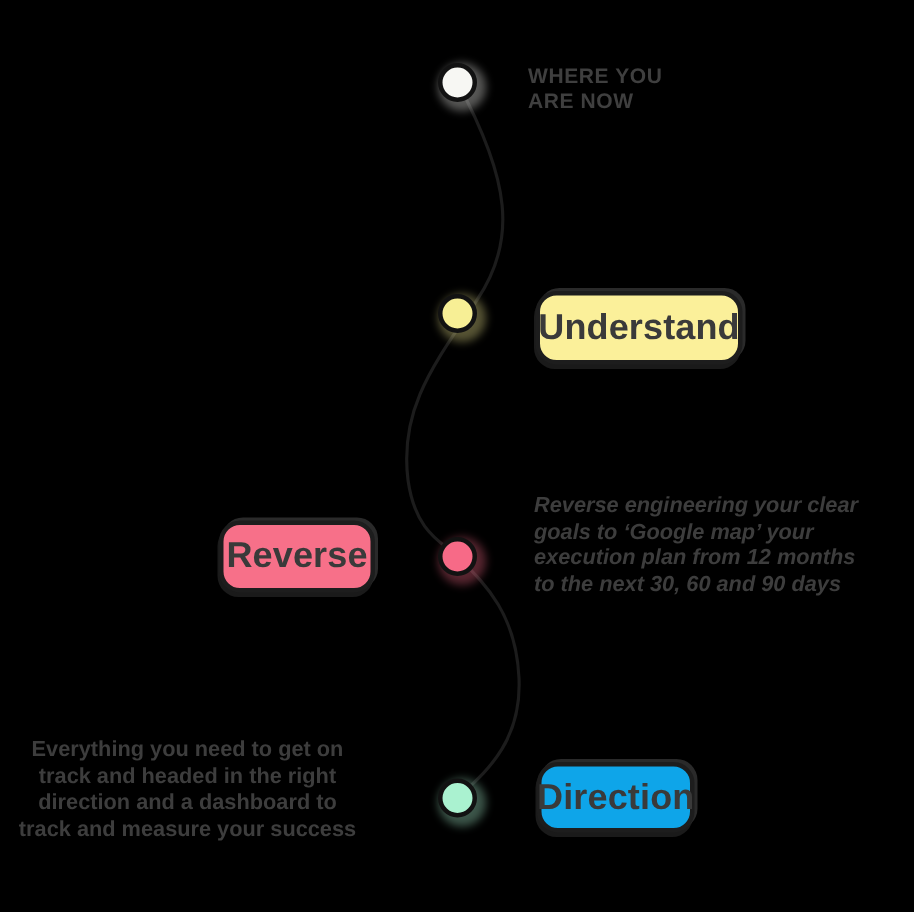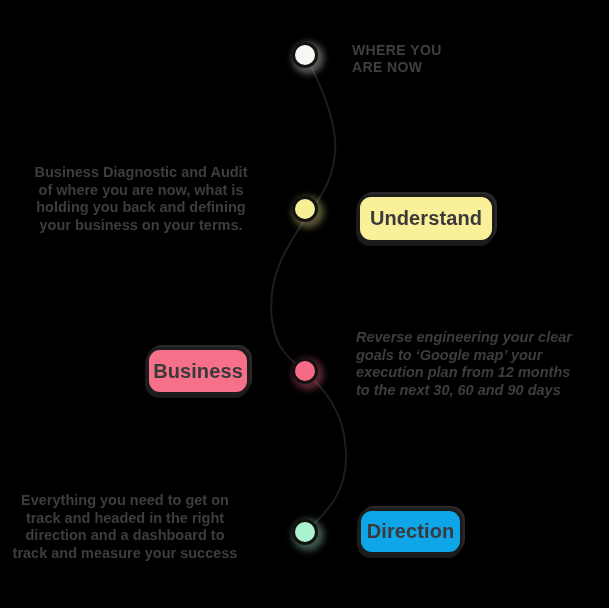--- a/index.html
+++ b/index.html
@@ -55,21 +55,21 @@
 
   
   .pill {
     position: absolute;
     box-sizing: border-box;
     border-radius: 14px;
     border: 3px solid #1d1d1d;
     display: flex;
     align-items: center;
     justify-content: center;
-    font-size: 20px;
+    font-size: 24px;
     font-weight: bold;
     color: #3a3a3a;
     letter-spacing: .1px;
     z-index: 4;
     box-shadow: 2px -2px 0 0 #2a2a2a, -1px 3px 0 0 #1a1a1a;
   }
 
   
   .para {
     position: absolute;
@@ -117,28 +117,24 @@
 
   <div class="node-glow" style="left:292px; top:358px; background:#f76a87; filter:blur(3px); opacity:.35;"></div>
   <div class="node" style="left:292px; top:358px; background:#f76a87;"></div>
 
   <div class="node-glow" style="left:292px; top:519px; background:#aaf2d0; filter:blur(3px); opacity:.35;"></div>
   <div class="node" style="left:292px; top:519px; background:#aaf2d0;"></div>
 
   <div class="eyebrow" style="left:352px; top:42px; width:180px;">WHERE YOU
 ARE NOW</div>
 
-  <div class="para right-align" style="left:28px; top:164px; width:226px; text-align:center;">Business Diagnostic and Audit
-of where you are now, what is
-holding you back and defining
-your business on your terms.</div>
 
   <div class="pill" style="left:357px; top:194px; width:138px; height:49px; background:#fbf09a;">Understand</div>
 
-  <div class="pill" style="left:146px; top:347px; width:104px; height:48px; background:#f77089;">Business</div>
+  <div class="pill" style="left:146px; top:347px; width:104px; height:48px; background:#f77089;">Reverse</div>
 
   <div class="para left-align" style="left:356px; top:329px; width:240px;font-style:italic;">Reverse engineering your clear
 goals to ‘Google map’ your
 execution plan from 12 months
 to the next 30, 60 and 90 days</div>
 
   <div class="para right-align" style="left:-4px; top:492px; width:258px; text-align:center;">Everything you need to get on
 track and headed in the right
 direction and a dashboard to
 track and measure your success</div>

